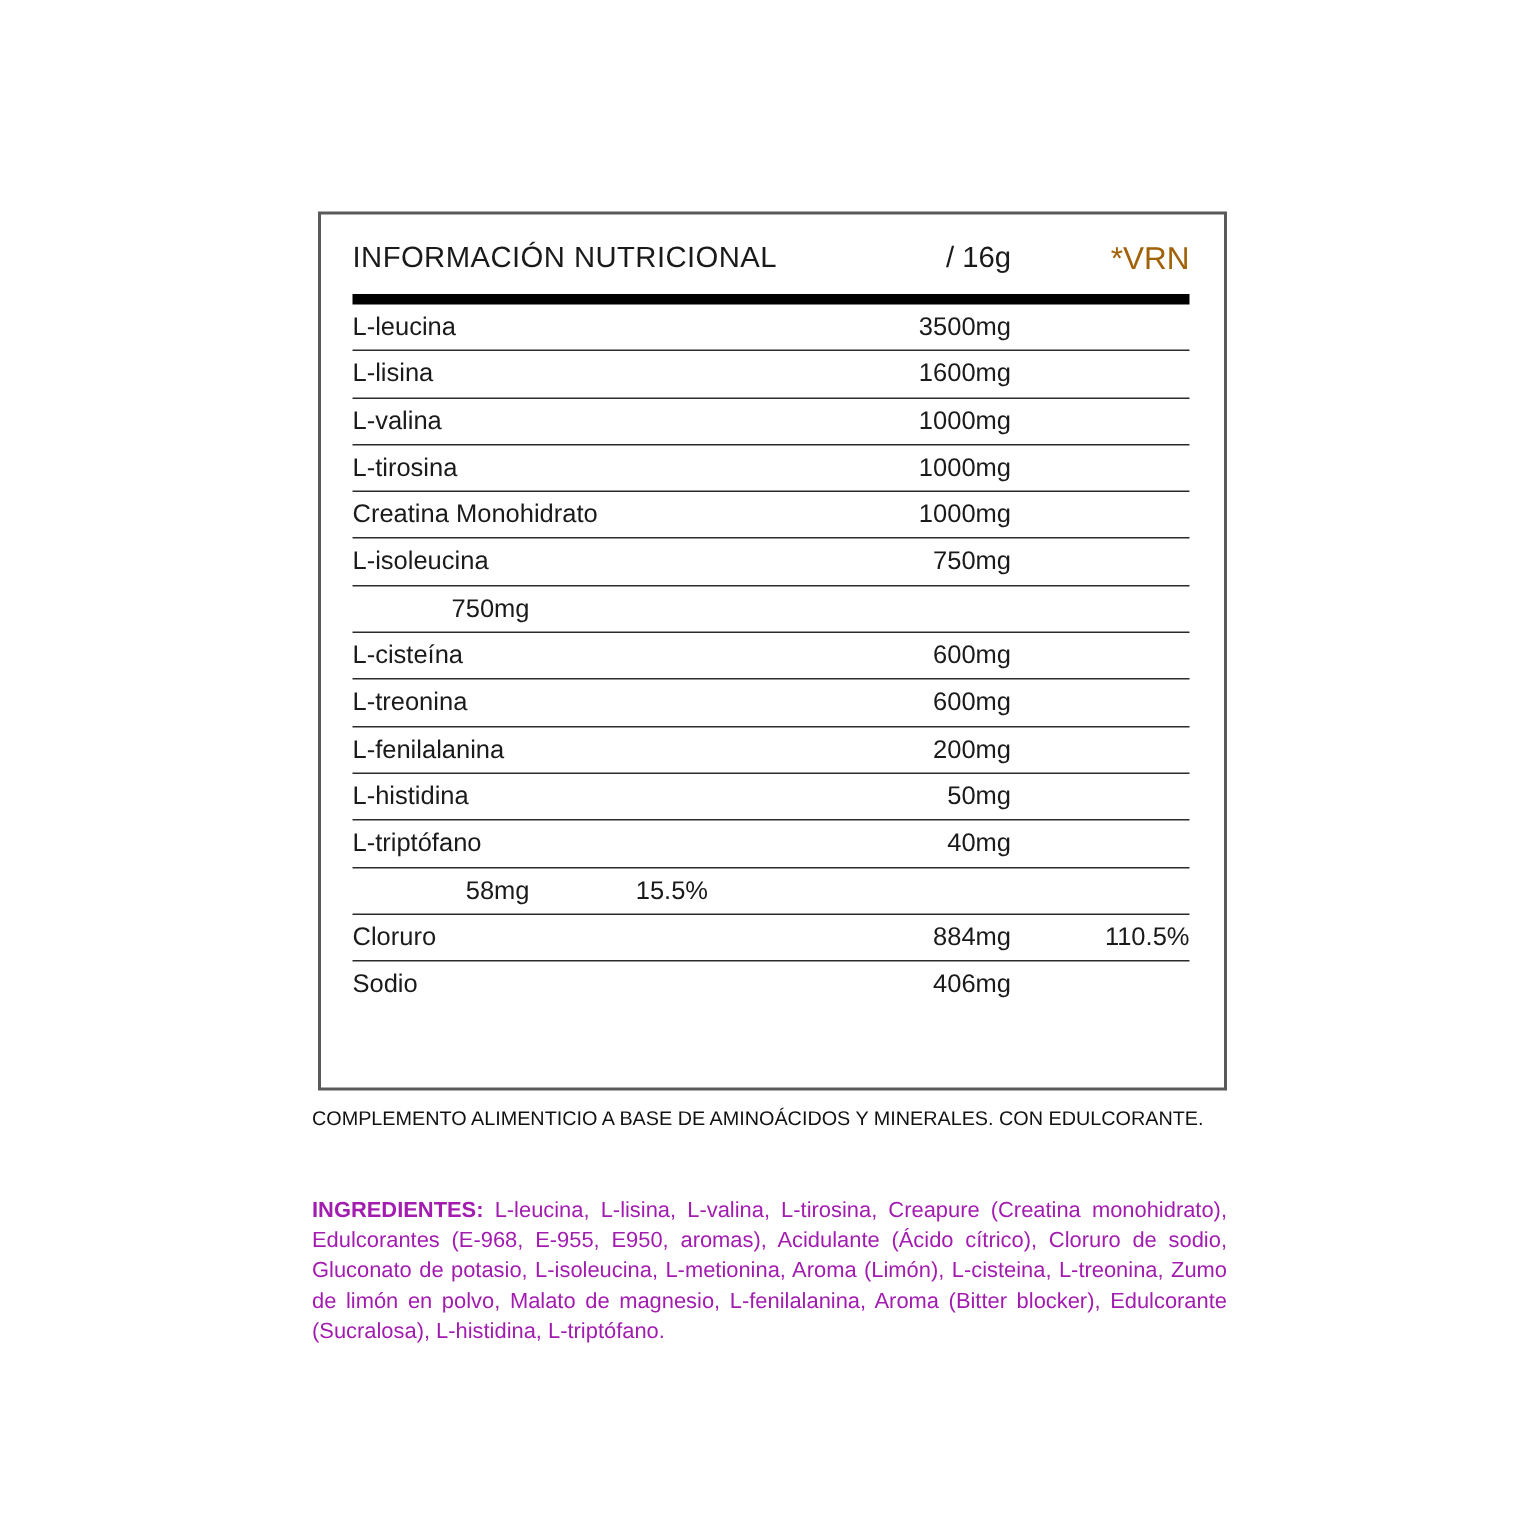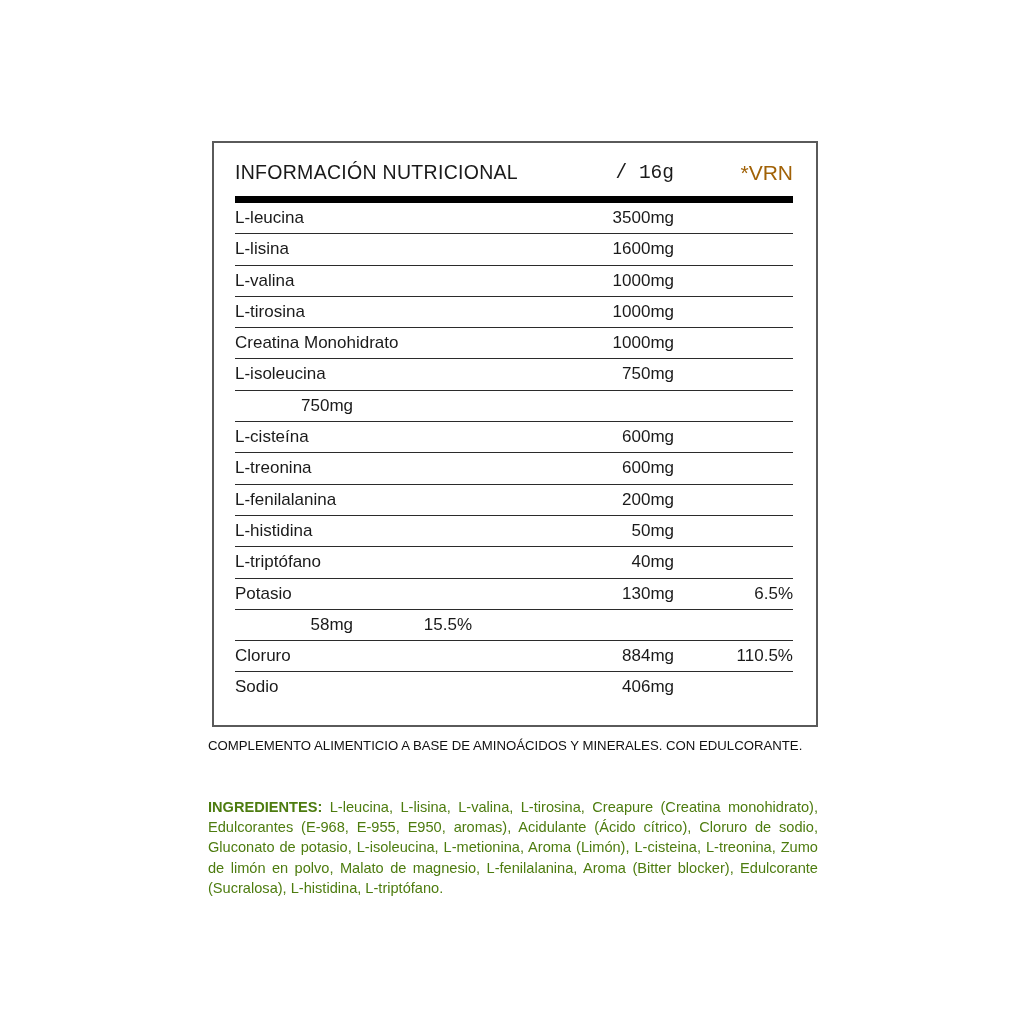--- a/index.html
+++ b/index.html
@@ -59,21 +59,20 @@
     color: #1a1a1a;
     white-space: nowrap;
   }
   .nutri-head .h-serving {
     width: 118px;
     text-align: right;
     font-size: 19.5px;
     font-weight: 400;
     color: #1a1a1a;
     white-space: nowrap;
-    font-family: Liberation Mono, monospace;
   }
   .nutri-head .h-vrn {
     width: 119px;
     text-align: right;
     font-size: 21px;
     font-weight: 400;
     color: #a16207;
     white-space: nowrap;
   }
 
@@ -135,21 +134,21 @@
   }
 
   
   .ingredients {
     position: absolute;
     left: 208px;
     top: 797px;
     width: 610px;
     font-size: 14.6px;
     line-height: 20.2px;
-    color: #4d7c0f;
+    color: #a21caf;
     text-align: justify;
     text-align-last: left;
   }
   .ingredients .ing-label {
     font-weight: 700;
   }
 </style>
 </head>
 <body>
 
@@ -220,25 +219,20 @@
             <div class="r-name">L-histidina</div>
             <div class="r-amount">50mg</div>
             <div class="r-vrn"></div>
           </div>
           <div class="nutri-row">
             <div class="r-name">L-triptófano</div>
             <div class="r-amount">40mg</div>
             <div class="r-vrn"></div>
           </div>
           <div class="nutri-row">
-            <div class="r-name">Potasio</div>
-            <div class="r-amount">130mg</div>
-            <div class="r-vrn">6.5%</div>
-          </div>
-          <div class="nutri-row">
             <div class="r-amount">58mg</div>
             <div class="r-vrn">15.5%</div>
           </div>
           <div class="nutri-row">
             <div class="r-name">Cloruro</div>
             <div class="r-amount">884mg</div>
             <div class="r-vrn">110.5%</div>
           </div>
           <div class="nutri-row last">
             <div class="r-name">Sodio</div>

